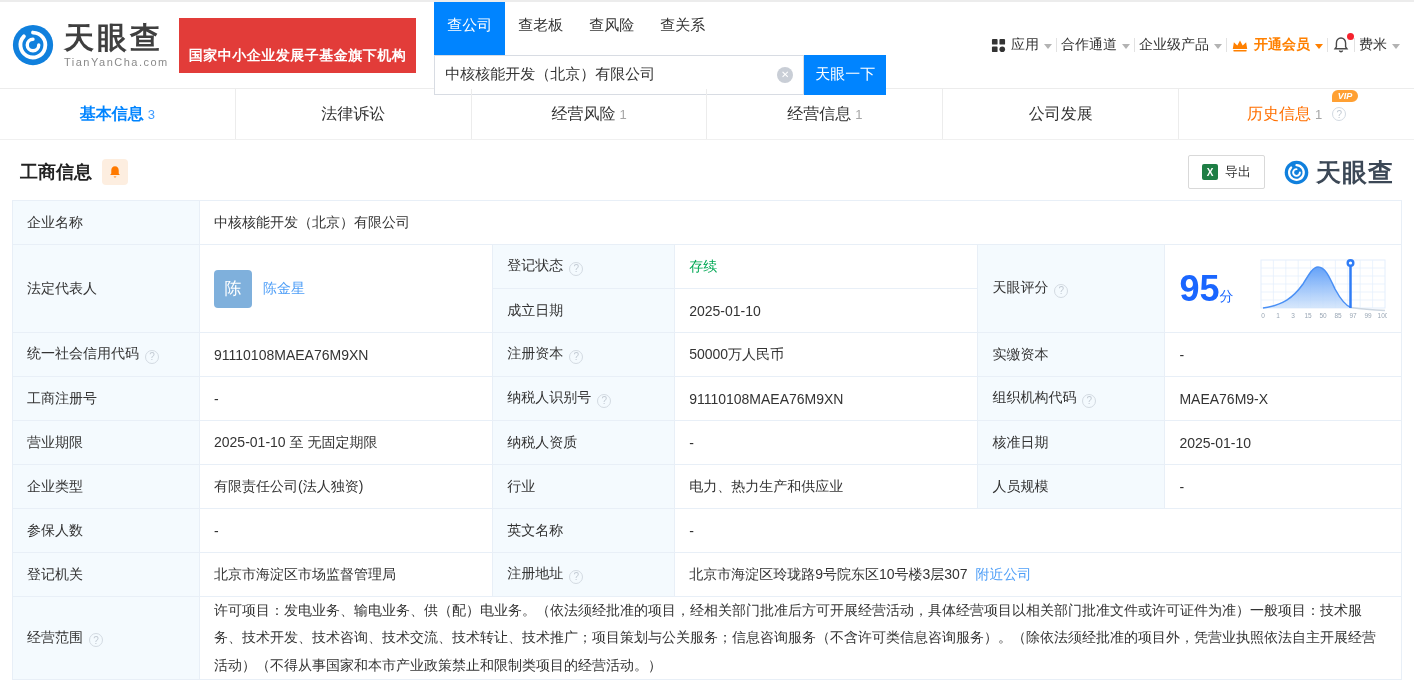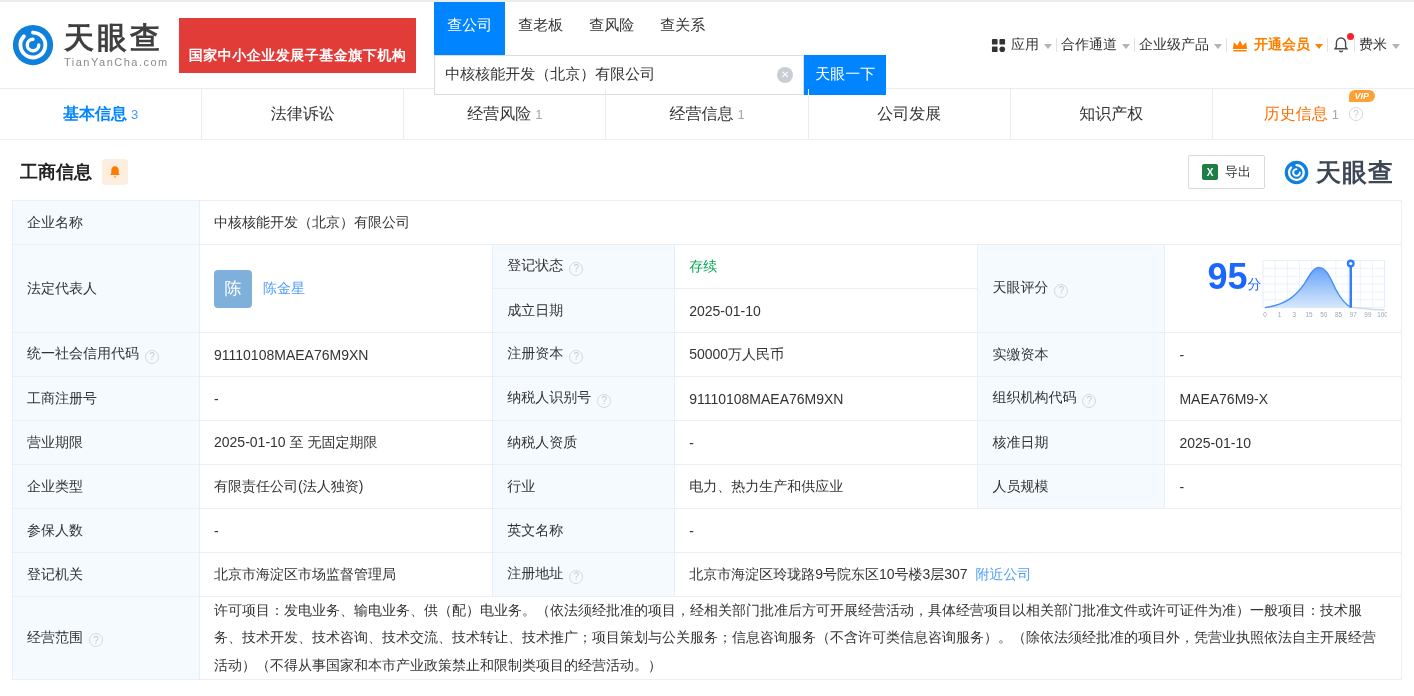--- a/index.html
+++ b/index.html
@@ -56,21 +56,21 @@
   .info-wrap { padding:0 12px; }
   table.info { width:100%; border-collapse:collapse; table-layout:fixed; font-size:14px; }
   table.info td { border:1px solid #e8eff7; height:44px; padding:0 14px; vertical-align:middle; color:#333; }
   td.lbl { background:#f4fafe; }
   td.val { background:#fff; }
   .help { display:inline-flex; width:14px; height:14px; border:1px solid #d3dae2; border-radius:50%; color:#c3cbd4; font-size:10px; align-items:center; justify-content:center; margin-left:6px; vertical-align:-2px; cursor:pointer; }
   .lnk { color:#4e9ef7; text-decoration:none; cursor:pointer; }
   .green { color:#00a854; }
   .rep-cell { display:flex; align-items:center; gap:11px; }
   .avatar { width:38px; height:38px; border-radius:4px; background:#7fb0dc; color:#fff; font-size:17px; display:inline-flex; align-items:center; justify-content:center; flex:none; }
-  .score-wrap { display:flex; justify-content:space-between;margin-left:28px; }
+  .score-wrap { display:flex; align-items:center; justify-content:space-between; }
   .score-num { white-space:nowrap; }
   .score-num .n { font-size:36px; font-weight:bold; color:#1a66ff; }
   .score-num .u { font-size:14px; color:#1a66ff; }
   td.scope { line-height:1.95; padding:11px 14px; }
 </style>
 </head>
 <body>
 
 <header class="header">
   <div class="logo">
@@ -170,25 +170,20 @@
   </div>
   <div class="ptab">
     <span class="tabwrap">
       <span>经营信息</span>
       <span class="c">1</span>
     </span>
   </div>
   <div class="ptab">
     <span class="tabwrap">
         <span>公司发展</span>
-      </span>
-  </div>
-  <div class="ptab">
-    <span class="tabwrap">
-        <span>知识产权</span>
       </span>
   </div>
   <div class="ptab history">
     <span class="tabwrap">
       <span>历史信息</span>
       <span class="c">1</span>
       <span class="help">?</span>
       <span class="vip-badge">VIP</span>
     </span>
   </div>

